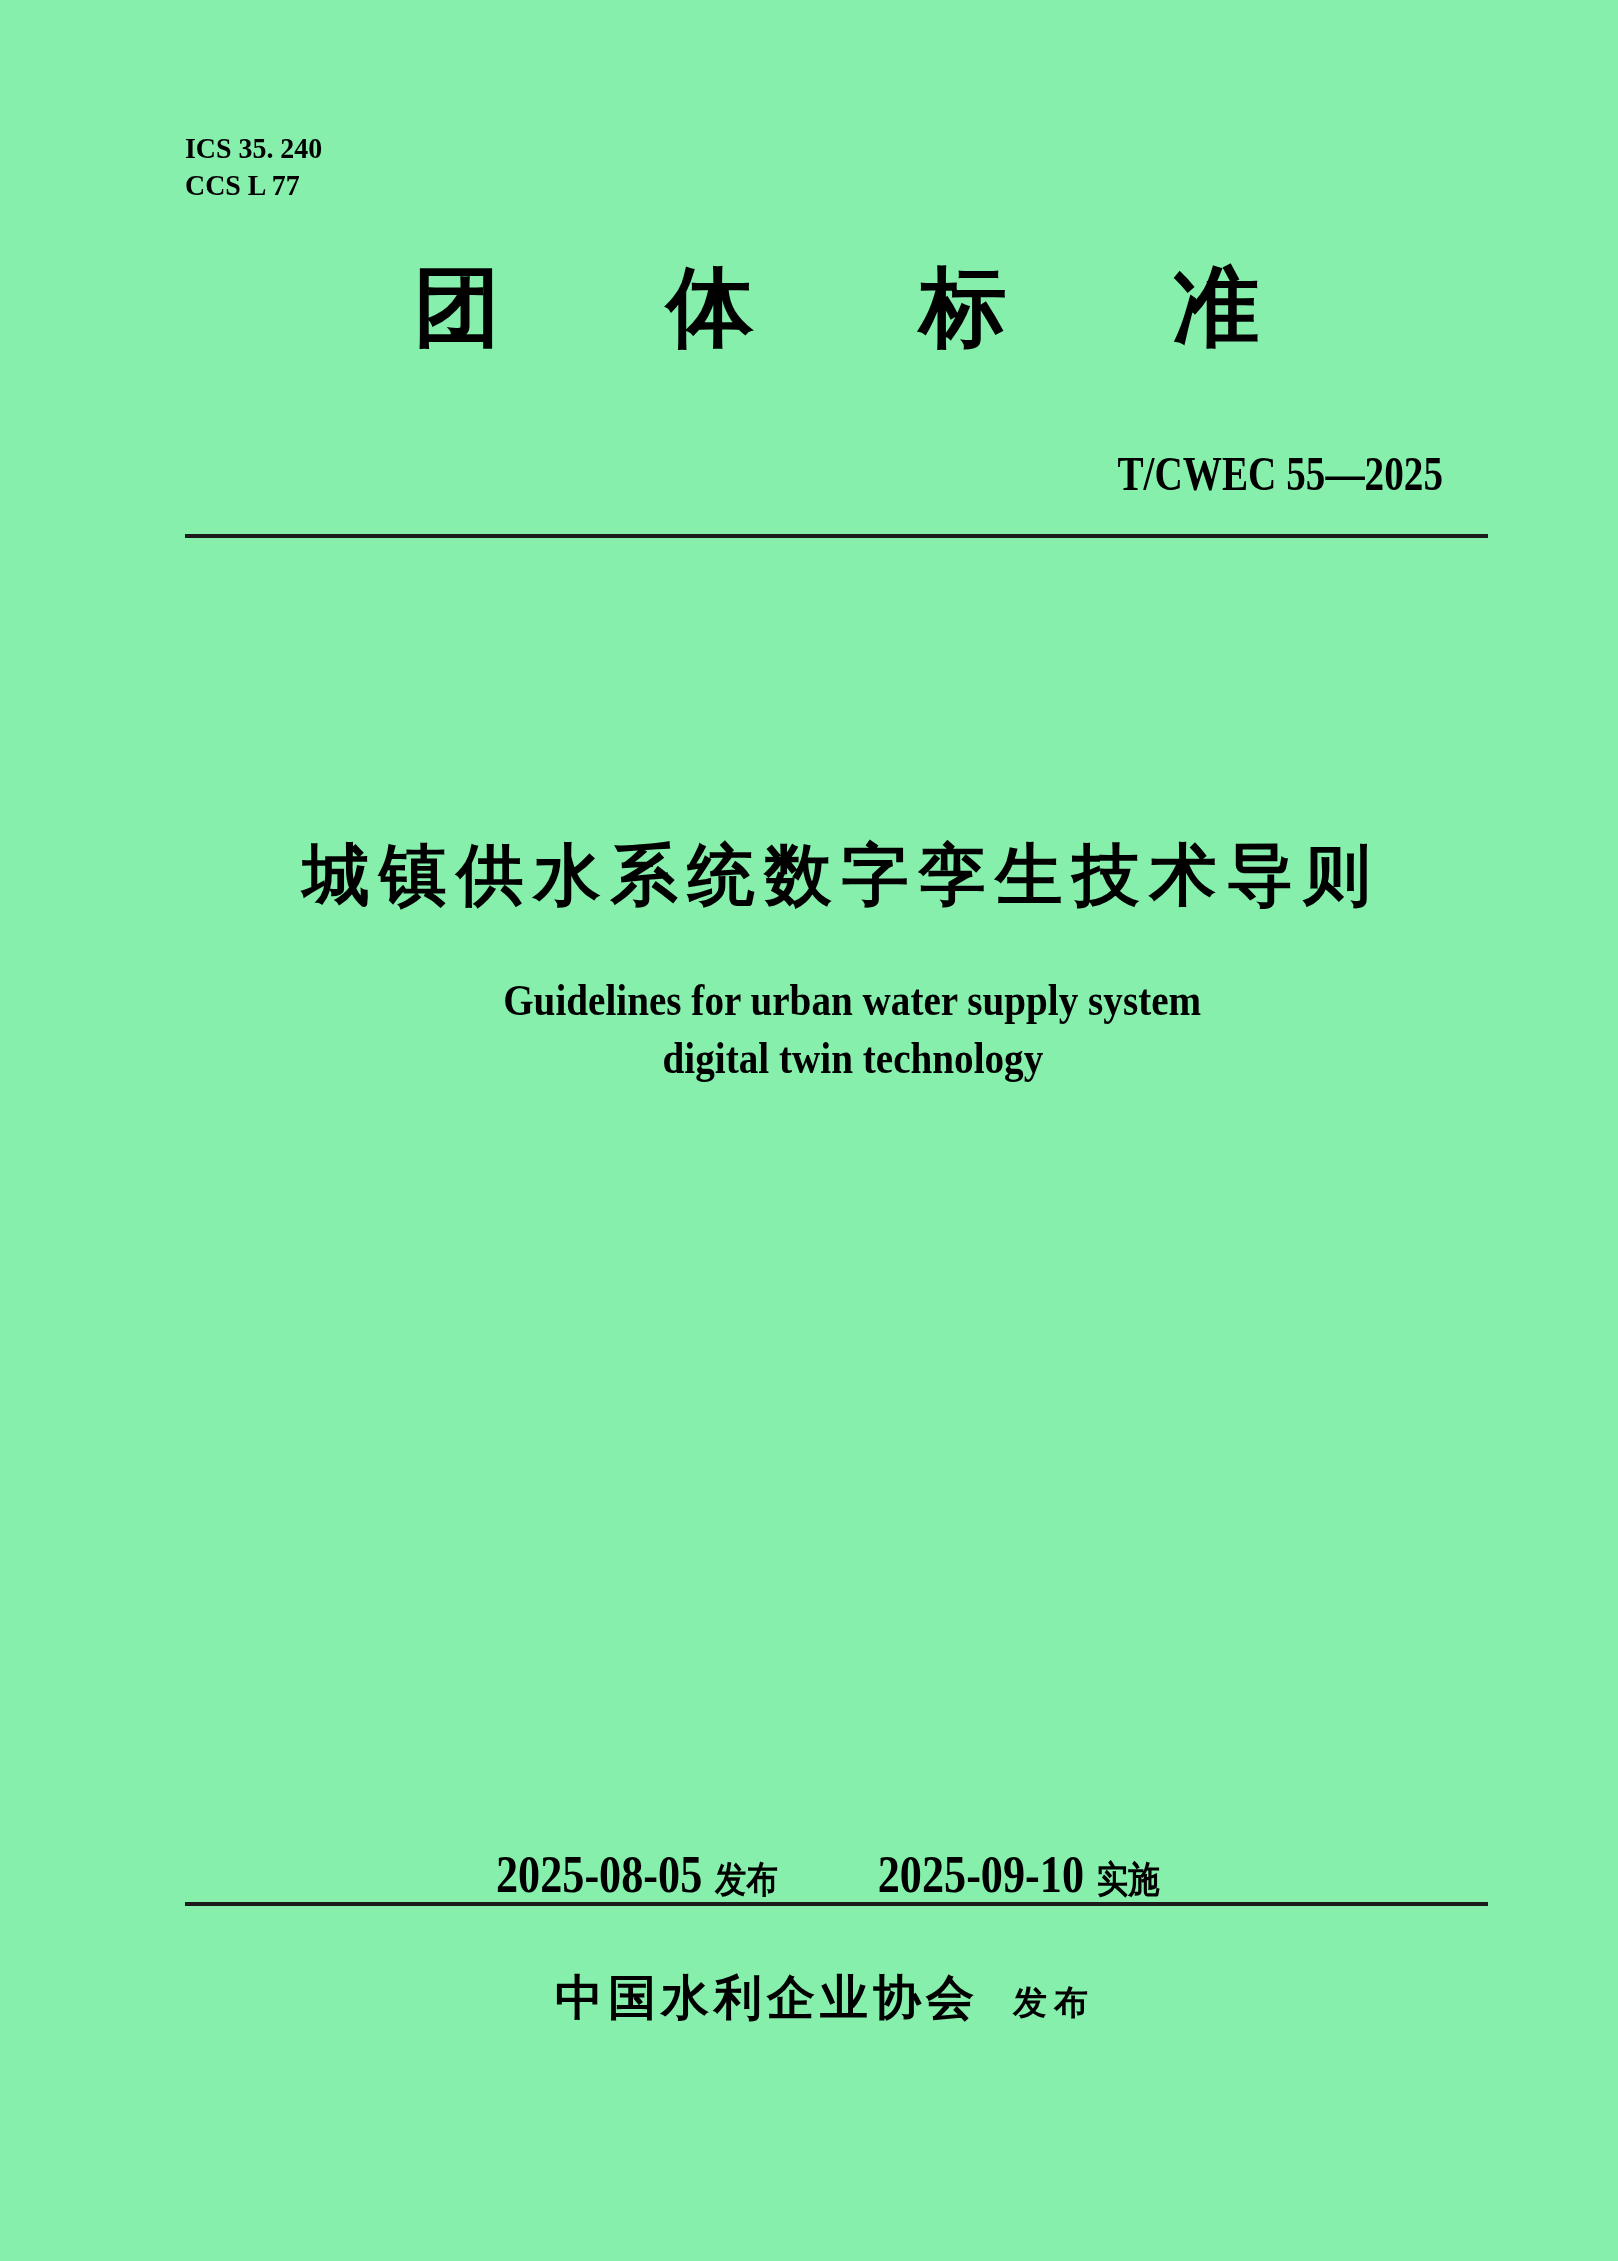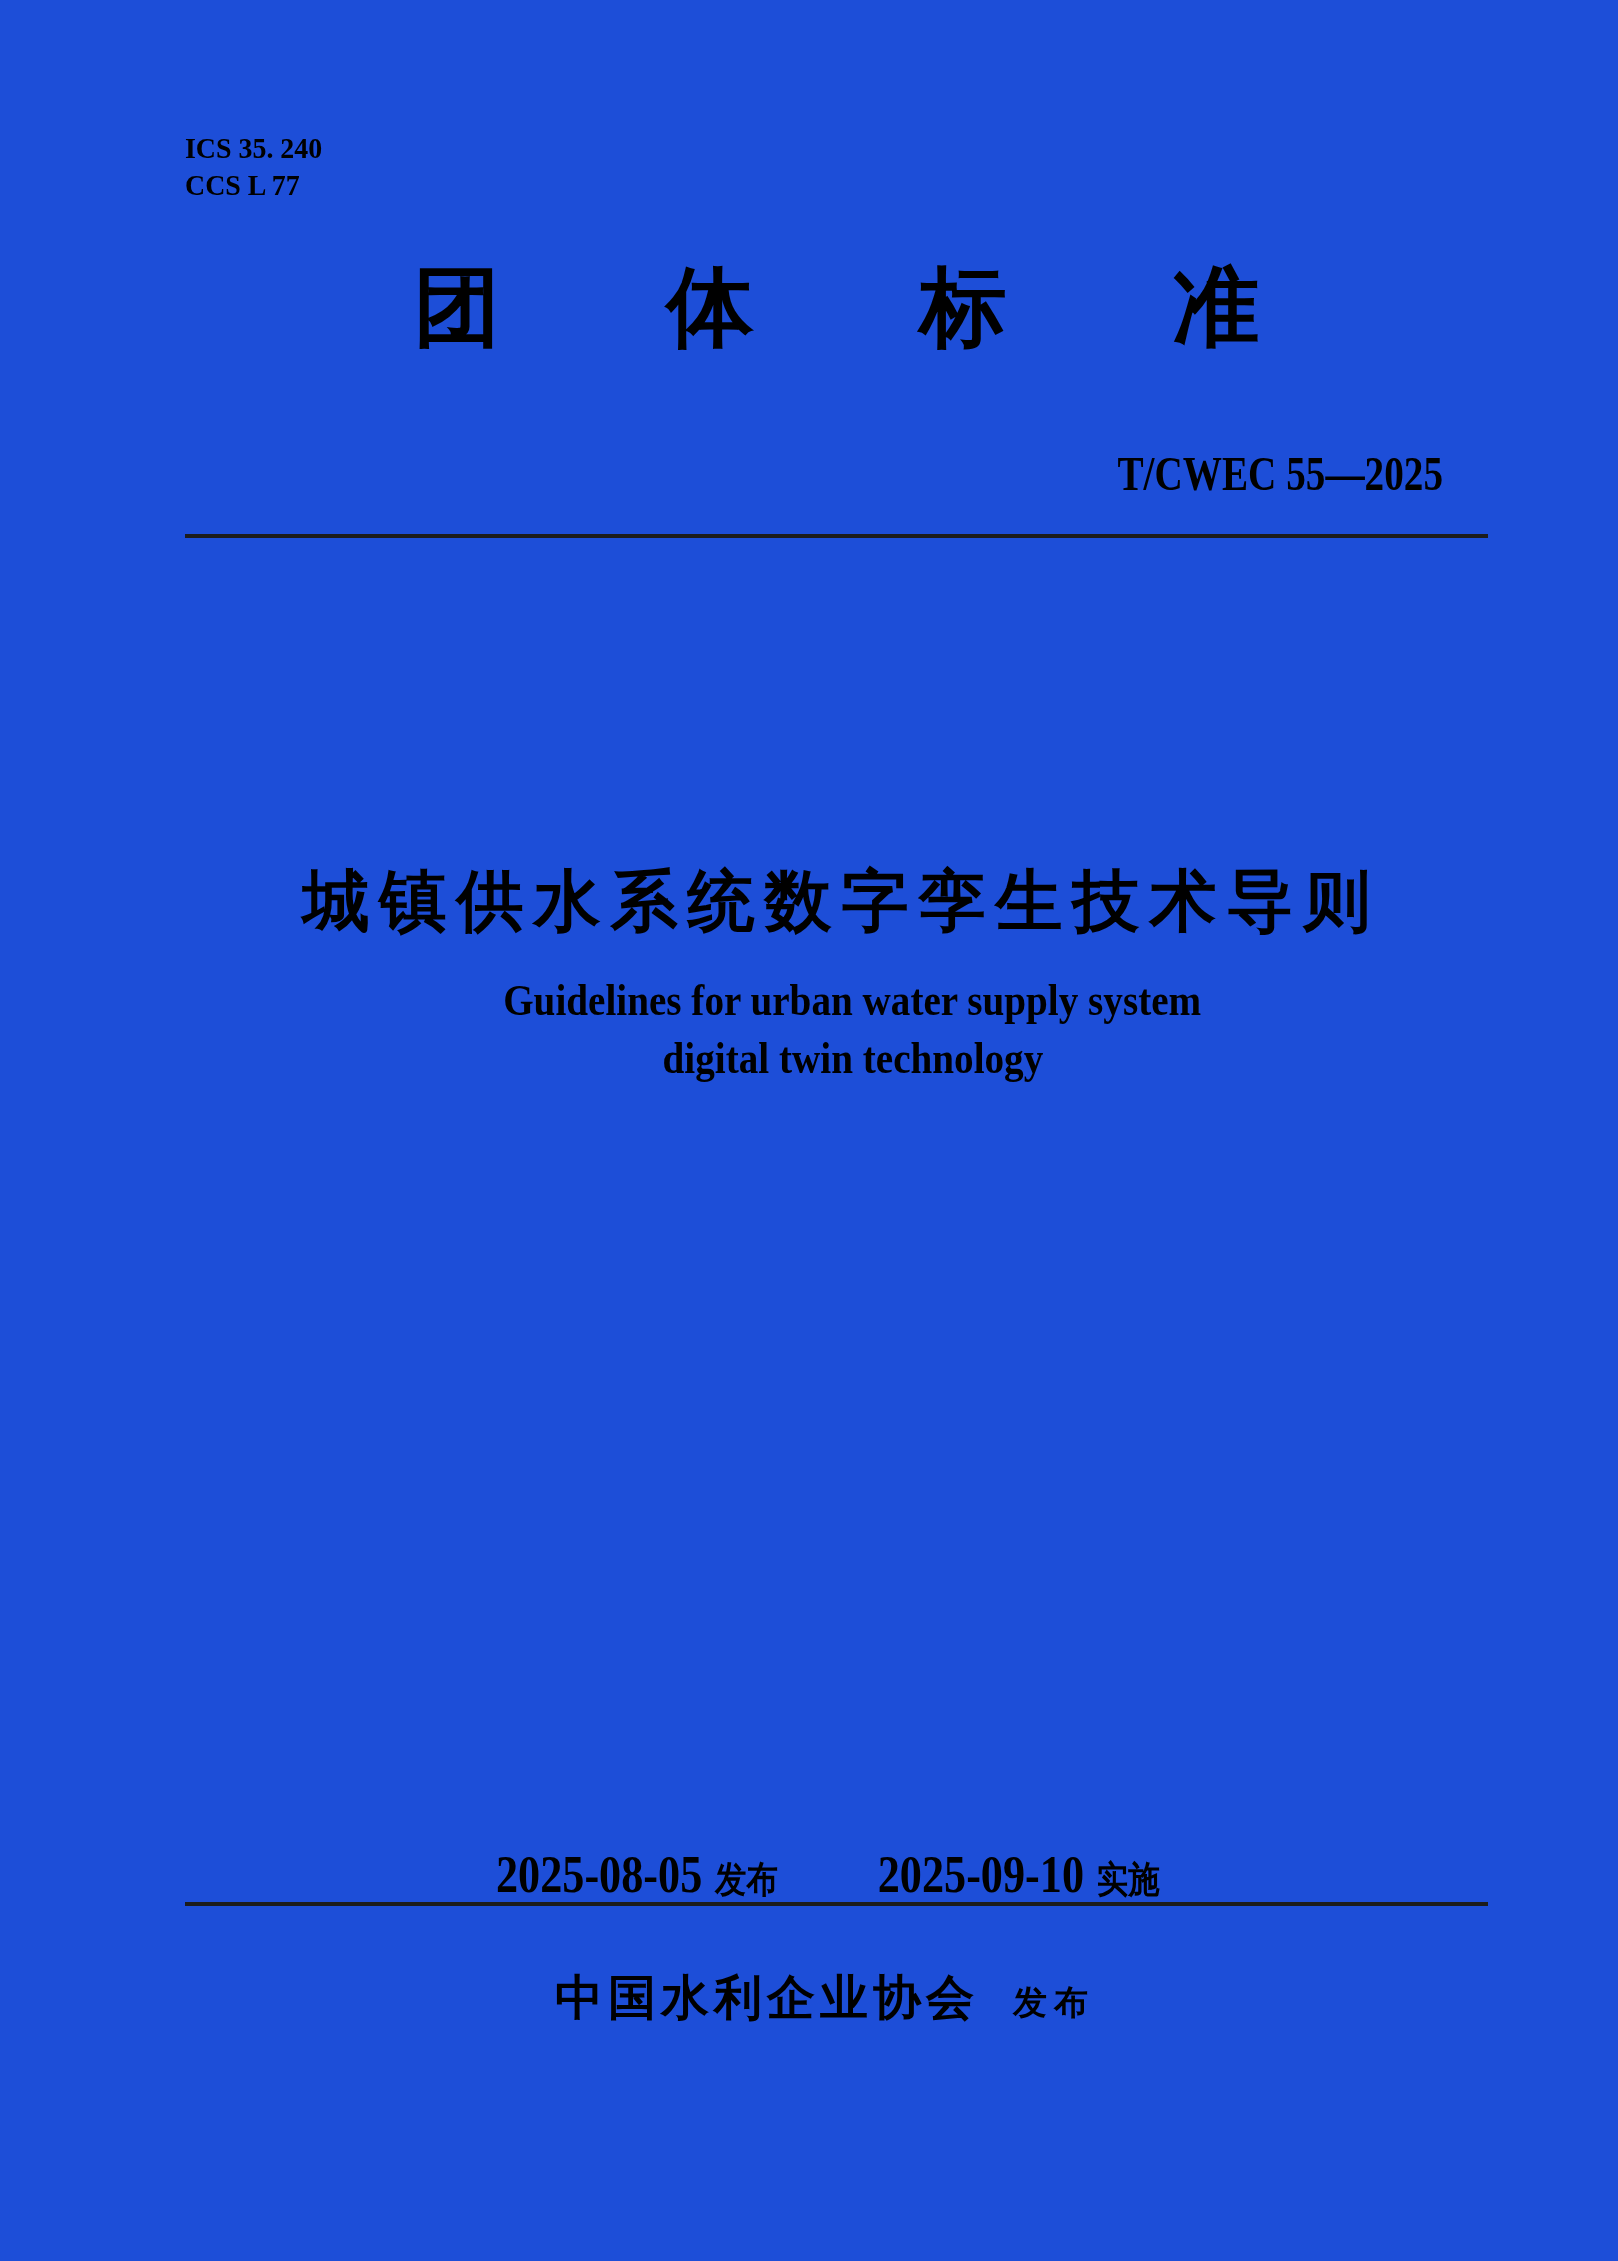--- a/index.html
+++ b/index.html
@@ -4,21 +4,21 @@
 <style>
   html, body {
     margin: 0;
     padding: 0;
     background: #ffffff;
   }
   .page {
     position: relative;
     width: 1619px;
     height: 2261px;
-    background: #1d4ed8;
+    background: #86efac;
     overflow: hidden;
     font-family: "Liberation Serif", serif;
     color: #000000;
   }
 
   
   .ics-block {
     position: absolute;
     left: 185px;
     top: 129px;
@@ -78,21 +78,20 @@
     width: 1303px;
     top: 841px;
     text-align: center;
     font-family: "Liberation Sans", sans-serif;
     font-weight: bold;
     font-size: 67px;
     line-height: 1;
     letter-spacing: 10px;
     text-indent: 10px;
     white-space: nowrap;
-    margin-top: 26px;
   }
 
   
   .en-title {
     position: absolute;
     left: 201px;
     width: 1303px;
     top: 972px;
     text-align: center;
     font-family: "Liberation Serif", serif;

